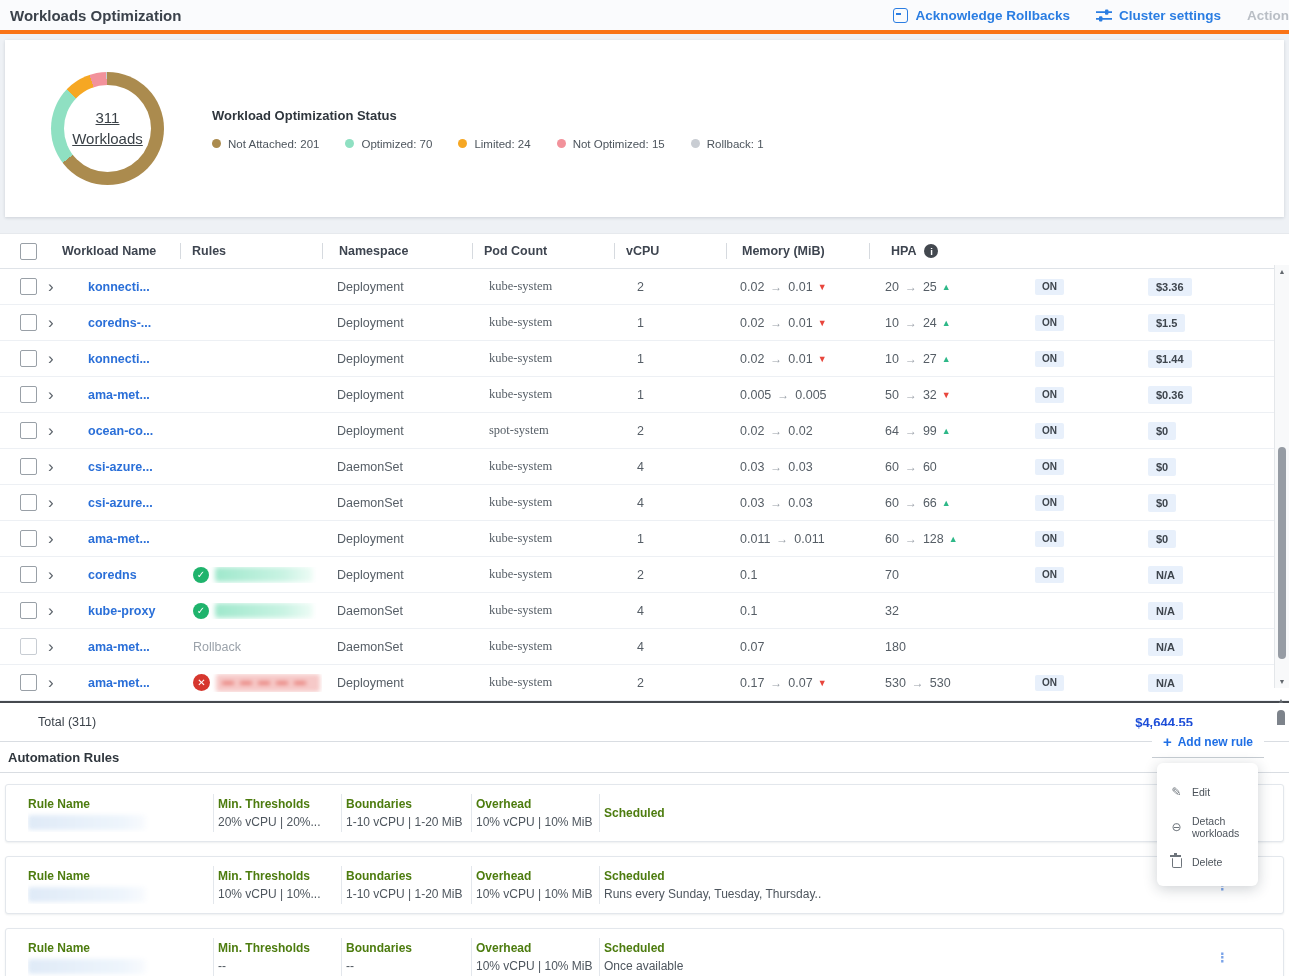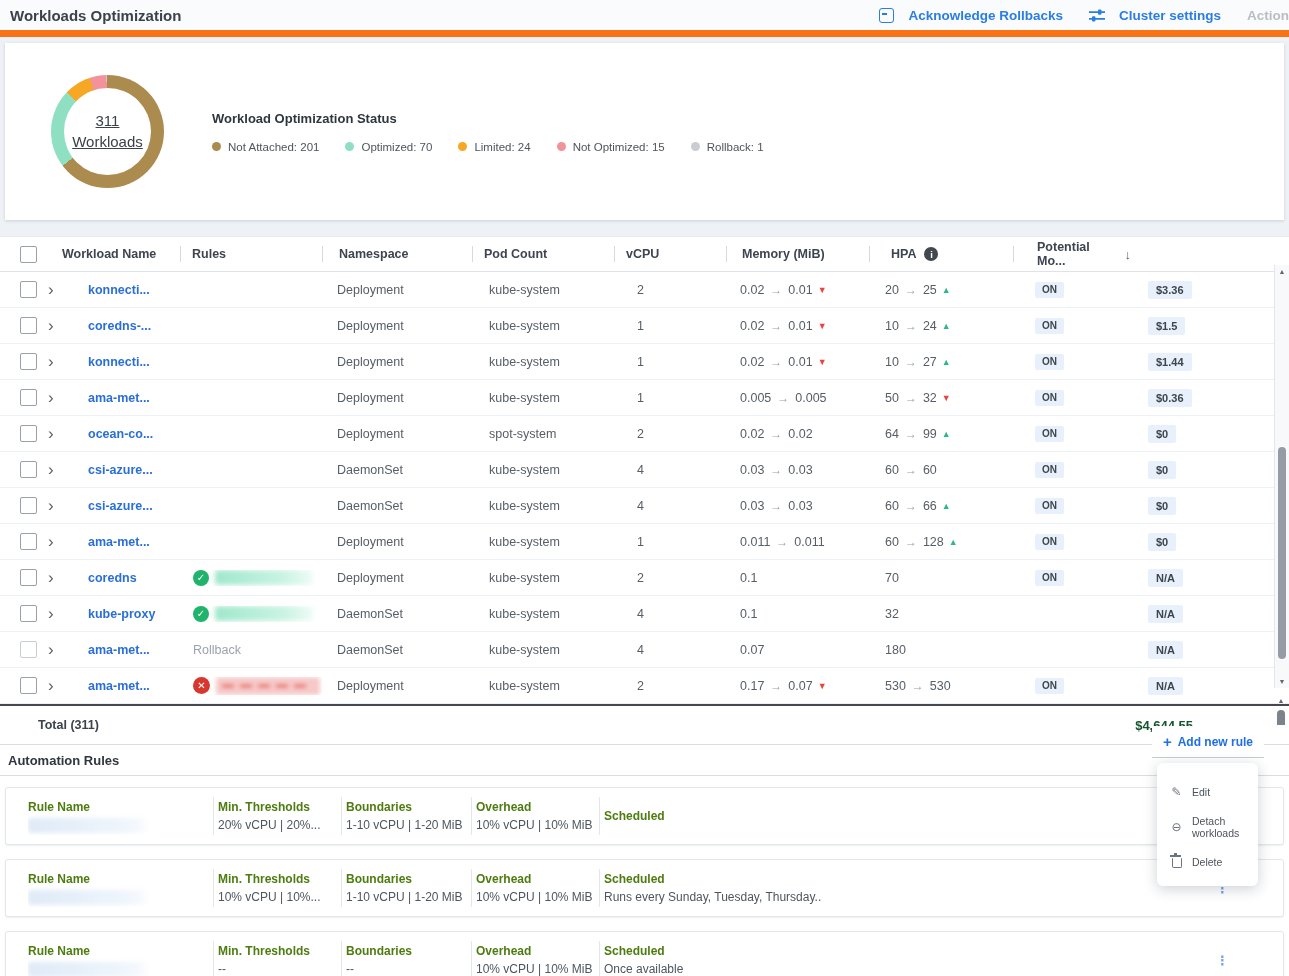--- a/index.html
+++ b/index.html
@@ -3,25 +3,25 @@
 <meta charset="utf-8">
 <style>
   html,body{margin:0;padding:0;}
   body{
     width:1289px;height:976px;position:relative;overflow:hidden;
     background:#ffffff;
     font-family:"Liberation Sans","DejaVu Sans",sans-serif;
     color:#4c545c;font-size:12.5px;
   }
   
-  .topbar{height:30px;background:#fafbfd;border-bottom:7px solid #f97316;
+  .topbar{height:30px;background:#fafbfd;border-bottom:4px solid #f97316;
     display:flex;align-items:center;justify-content:space-between;padding-left:10px;}
   .page-title{font-size:15px;font-weight:bold;color:#3b424b;}
   .top-actions{display:flex;align-items:center;gap:26px;white-space:nowrap;}
-  .tlink{display:flex;align-items:center;gap:14px;background:none;border:none;cursor:pointer;
+  .tlink{display:flex;align-items:center;gap:7px;background:none;border:none;cursor:pointer;
     color:#2a7de2;font-size:13.5px;font-weight:bold;font-family:inherit;padding:0;}
   .tlink.disabled{color:#b9bec5;cursor:default;}
   .ack-icon{width:13px;height:13px;border:1.7px solid #2a7de2;border-radius:3px;position:relative;display:inline-block;}
   .ack-icon::after{content:"";position:absolute;left:2px;top:4.6px;width:5px;height:1.9px;background:#2a7de2;}
   
   .summary-wrap{background:#eef1f5;padding:6px 5px 16px 5px;}
   .summary-card{height:177px;background:#fff;box-shadow:0 1px 3px rgba(31,45,61,.16);
     display:flex;align-items:center;gap:48px;padding-left:46px;}
   .donut{width:113px;height:113px;border-radius:50%;position:relative;flex:0 0 auto;}
   .donut::after{content:"";position:absolute;inset:13px;background:#fff;border-radius:50%;}
@@ -48,21 +48,21 @@
   .info-icon{width:14px;height:14px;border-radius:50%;background:#43484f;color:#fff;
     display:inline-flex;align-items:center;justify-content:center;font-size:9.5px;font-weight:bold;}
   .trow{display:grid;grid-template-columns:40px 28px 112px 142px 150px 142px 112px 143px 144px 118px 1fr;
     height:35px;align-items:center;border-bottom:1px solid #edf0f4;font-size:12.5px;color:#565e66;background:#fff;}
   .cell{padding-left:12px;display:flex;align-items:center;box-sizing:border-box;overflow:hidden;white-space:nowrap;}
   .cb-cell{padding-left:20px;}
   .caret-cell{padding-left:8px;}
   .name-cell{padding-left:20px;}
   .rules-cell{padding-left:13px;gap:6px;}
   .type-cell{padding-left:15px;}
-  .ns-cell{padding-left:17px;}
+  .ns-cell{padding-left:17px;font-family:Liberation Serif, serif;}
   .pods-cell{padding-left:23px;}
   .vcpu-cell{padding-left:14px;}
   .mem-cell{padding-left:16px;}
   .hpa-cell{padding-left:22px;}
   .pot-cell{padding-left:17px;}
   .checkbox{width:15px;height:15px;border:1.6px solid #99a0a7;border-radius:2px;background:#fff;display:inline-block;cursor:pointer;}
   .checkbox.muted{border-color:#c8cdd3;}
   .caret{font-size:17px;color:#5c636b;line-height:14px;cursor:pointer;}
   .name-link{color:#2a6fd8;font-weight:bold;cursor:pointer;text-decoration:none;}
   .metric-arrow{color:#9aa0a8;margin:0 6px;font-size:12px;}
@@ -77,22 +77,22 @@
     display:inline-flex;align-items:center;justify-content:center;font-size:10px;font-weight:bold;}
   .err-icon{width:17px;height:17px;border-radius:50%;background:#d6372e;color:#fff;flex:0 0 auto;
     display:inline-flex;align-items:center;justify-content:center;font-size:10px;font-weight:bold;}
   .pill-green{width:98px;height:15px;border-radius:3px;filter:blur(2.5px);
     background:linear-gradient(90deg,#9fe8cc,#c9f3e3 70%,#eefcf6);}
   .pill-red{width:104px;height:18px;border-radius:3px;filter:blur(2px);position:relative;background:#f6c9c8;}
   .pill-red::after{content:"";position:absolute;left:6px;right:8px;top:8px;height:2.5px;
     background:repeating-linear-gradient(90deg,#dd4a41 0 12px,transparent 12px 18px);}
   .total-row{height:38px;display:flex;align-items:center;border-bottom:1px solid #d9dde2;background:#fff;}
   .tbody{border-bottom:2px solid #45494f;}
-  .total-label{margin-left:38px;font-weight:bold;font-size:12.5px;color:#3c434b;}
-  .total-value{margin-left:auto;margin-right:96px;font-weight:bold;font-size:13px;color:#14532d;}
+  .total-label{margin-left:38px;font-weight:normal;font-size:12.5px;color:#3c434b;}
+  .total-value{margin-left:auto;margin-right:96px;font-weight:bold;font-size:13px;color:#1d4ed8;}
   
   .vscroll{position:absolute;right:0;top:265px;width:14px;height:423px;background:#f8f9fa;
     border-left:1px solid #e4e7ea;z-index:4;}
   .sb-arrow{position:absolute;left:0;width:14px;text-align:center;font-size:7px;color:#63686e;cursor:pointer;}
   .sb-up{top:3px;}
   .sb-down{bottom:3px;}
   .sb-thumb{position:absolute;left:3px;width:8px;top:182px;height:212px;background:#969ca4;border-radius:4px;cursor:grab;}
   .pscroll-up{position:absolute;right:2px;top:697px;width:12px;text-align:center;font-size:7px;color:#63686e;z-index:6;cursor:pointer;}
   .pscroll-thumb{position:absolute;right:4px;top:710px;width:8px;height:15px;background:#7d838b;
     border-radius:4px 4px 0 0;z-index:4;cursor:grab;}
@@ -212,24 +212,20 @@
     <div class="th sep">
       <span>vCPU</span>
     </div>
     <div class="th sep th-mem">
       <span>Memory (MiB)</span>
     </div>
     <div class="th sep th-hpa">
       <span>HPA</span>
       <span class="info-icon">i</span>
     </div>
-    <div class="th sep th-pot">
-      <span>Potential Mo...</span>
-      <span class="sort-icon">↓</span>
-    </div>
   </div>
   <div class="tbody" id="tbody">
       <div class="trow">
         <div class="cell cb-cell">
           <span class="checkbox"></span>
         </div>
         <div class="cell caret-cell">
           <span class="caret">›</span>
         </div>
         <div class="cell name-cell">

